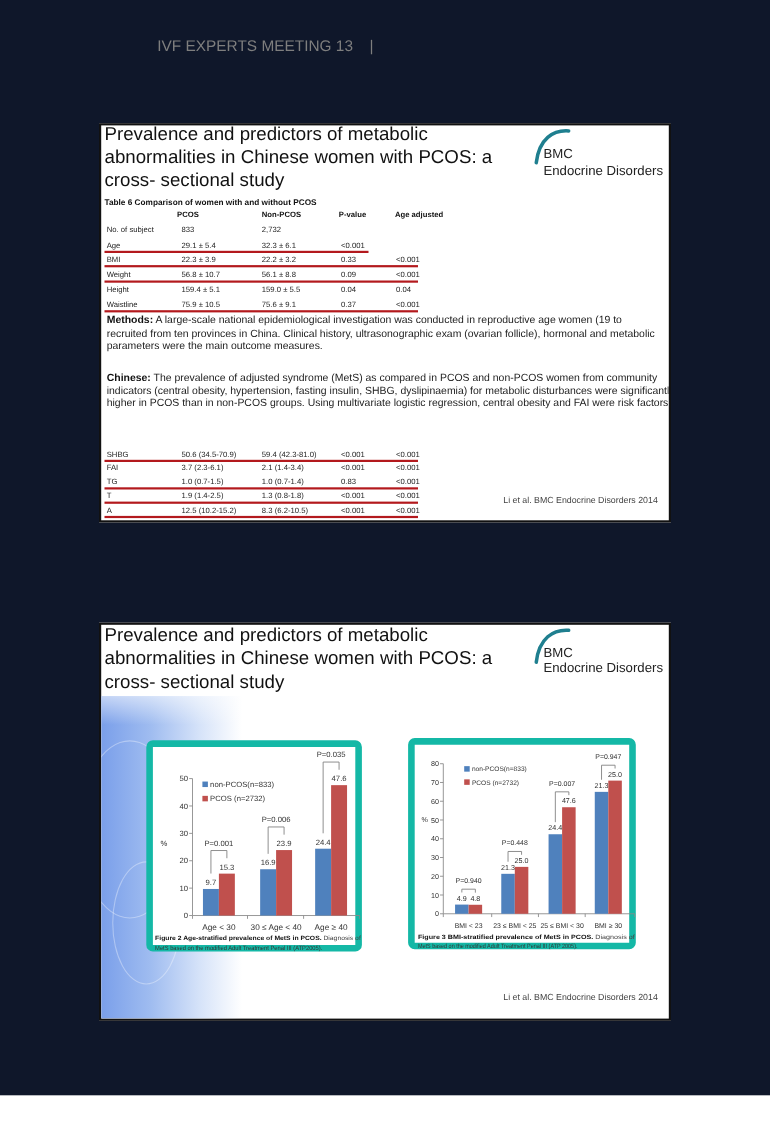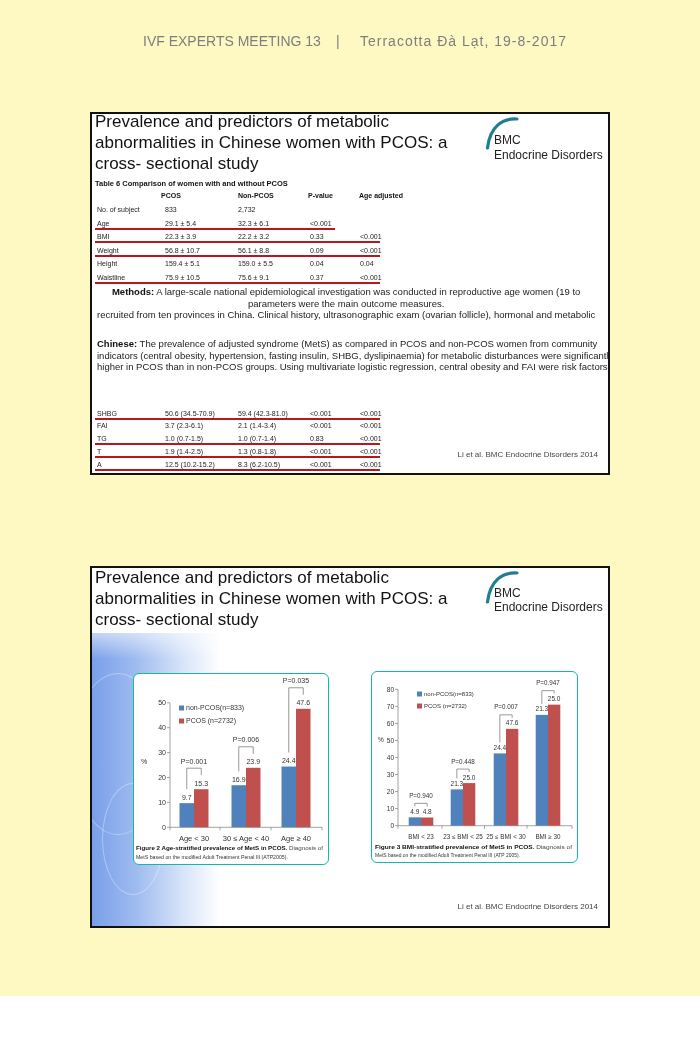--- a/index.html
+++ b/index.html
@@ -1,16 +1,16 @@
 <!DOCTYPE html>
 <html><head>
 <meta charset="utf-8">
 <style>
   html, body { margin:0; padding:0; background:#ffffff; }
-  #page { position:relative; width:700px; height:996px; overflow:hidden; background:#fef9c3;
+  #page { position:relative; width:700px; height:996px; overflow:hidden; background:#0f172a;
           font-family:"Liberation Sans", sans-serif; color:#222; }
 
   
   .hdr { position:absolute; top:33px; font-size:14px; line-height:16px; color:#7e7e7e; white-space:nowrap; }
   #hdr-left { left:143px; }
   #hdr-sep { left:336px; }
   #hdr-right { left:360px; letter-spacing:1px; }
   #footer { position:absolute; left:290px; width:120px; top:998px; text-align:center;
             font-size:12px; line-height:18px; color:#888; letter-spacing:0.5px;font-style:italic; }
 
@@ -44,34 +44,33 @@
   #cite-2 { top:334px; }
 
   
   .blue-deco { position:absolute; left:0; top:65px; width:128px; bottom:0;
                background:linear-gradient(to right, #7a9fea 0%, #9fbcf0 35%, #d6e3f9 70%, rgba(255,255,255,0) 100%); }
   .blue-deco::before { content:""; position:absolute; left:0; top:0; right:0; height:26px;
                background:linear-gradient(to bottom, rgba(255,255,255,0.55), rgba(255,255,255,0)); }
   .deco-swirl { position:absolute; border:1px solid rgba(255,255,255,0.35); border-radius:50%; }
 
   
-  .chart-frame { position:absolute; border:1px solid #14b8a6; border-radius:6px; background:#fff; box-sizing:border-box; }
+  .chart-frame { position:absolute; border:6px solid #14b8a6; border-radius:6px; background:#fff; box-sizing:border-box; }
   #chart-frame-1 { left:41px; top:105px; width:196px; height:192px; }
   #chart-frame-2 { left:279px; top:103px; width:207px; height:192px; }
   .chart-frame svg { position:absolute; left:-1px; top:-1px; overflow:visible; }
   .chart-frame svg text { font-family:"Liberation Sans", sans-serif; fill:#333; }
 </style>
 </head>
 <body>
 
 <div id="page">
 
   <span id="hdr-left" class="hdr">IVF EXPERTS MEETING 13</span>
   <span id="hdr-sep" class="hdr">|</span>
-  <span id="hdr-right" class="hdr">Terracotta Đà Lạt, 19-8-2017</span>
 
   <div id="slide-1" class="slide">
     <div class="title" style="top:-3px;">
       <div>Prevalence and predictors of metabolic</div>
       <div>abnormalities in Chinese women with PCOS: a</div>
       <div>cross- sectional study</div>
     </div>
 
     <svg class="logo-arc" viewBox="0 0 36 36">
       <path d="M34 3 C20 2 7 10 4.5 32" fill="none" stroke="#1f7f8f" stroke-width="3.2" stroke-linecap="round"></path>
@@ -129,24 +128,24 @@
         <div class="trow" style="top: 158.5px;">
           <span class="tcell" style="left: 5px;">Waistline</span>
           <span class="tcell" style="left: 73px;">75.9 ± 10.5</span>
           <span class="tcell" style="left: 146px;">75.6 ± 9.1</span>
           <span class="tcell" style="left: 218px;">0.37</span>
           <span class="tcell" style="left: 268px;">&lt;0.001</span>
           <div class="uline" style="width: 285px; background: rgb(179, 25, 29);"></div>
         </div>
       </div>
 
-    <div id="methods" class="para" style="top:172.3px;text-align:center;">
+    <div id="methods" class="para" style="top:172.3px;">
       <div class="line"><b>Methods:</b><span> A large-scale national epidemiological investigation was conducted in reproductive age women (19 to</span></div>
+      <div class="line">recruited from ten provinces in China. Clinical history, ultrasonographic exam (ovarian follicle), hormonal and metabolic</div>
       <div class="line">parameters were the main outcome measures.</div>
-      <div class="line">recruited from ten provinces in China. Clinical history, ultrasonographic exam (ovarian follicle), hormonal and metabolic</div>
     </div>
 
     <div id="results" class="para" style="top:224.2px;">
       <div class="line"><b>Chinese:</b><span> The prevalence of adjusted syndrome (MetS) as compared in PCOS and non-PCOS women from community</span></div>
       <div class="line">indicators (central obesity, hypertension, fasting insulin, SHBG, dyslipinaemia) for metabolic disturbances were significantly</div>
       <div class="line">higher in PCOS than in non-PCOS groups. Using multivariate logistic regression, central obesity and FAI were risk factors,</div>
     </div>
 
     <div id="table-bottom">
         <div class="trow" style="top: 294.5px;">

